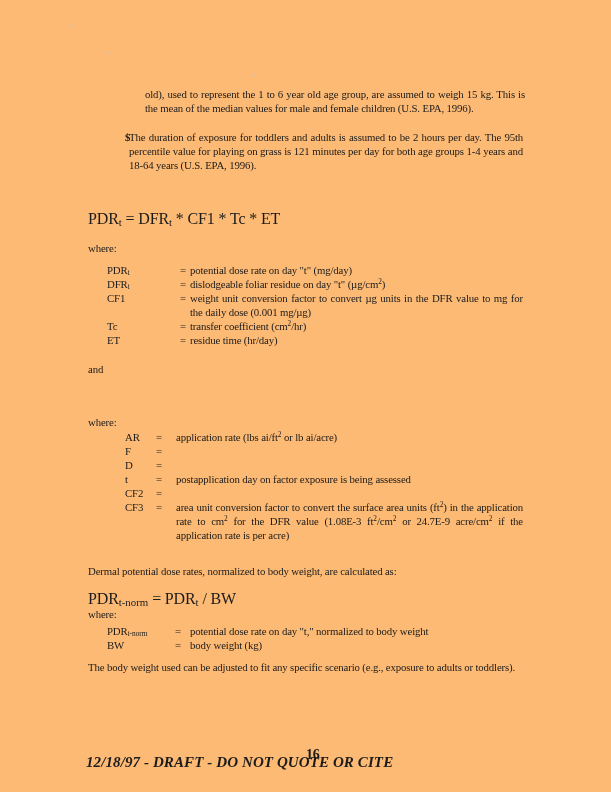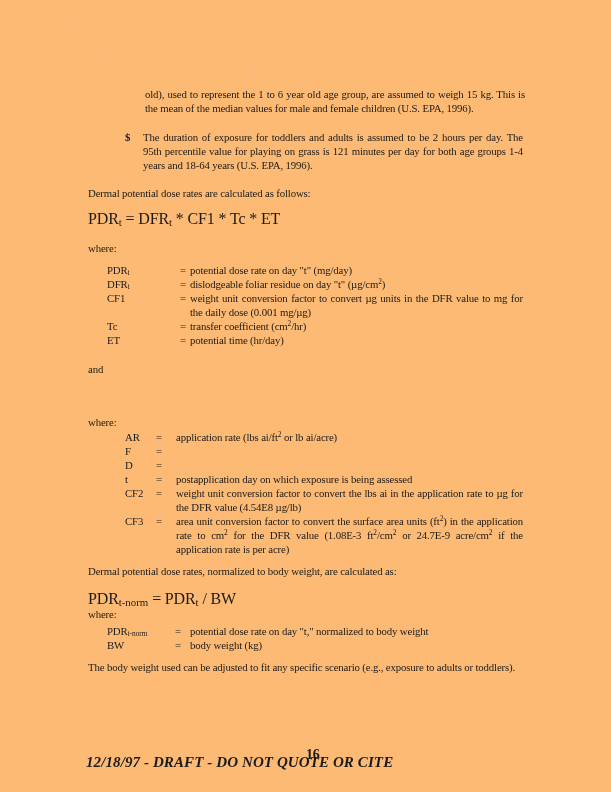--- a/index.html
+++ b/index.html
@@ -15,21 +15,21 @@
   sub, sup { font-size:0.68em; line-height:0; letter-spacing:0; }
   sub { vertical-align:-0.18em; }
   sup { vertical-align:0.5em; }
   .formula { left:88px; width:435px; text-align:left; font-size:16px; }
   .deflist .defrow {
     display:grid; grid-template-columns:var(--t) var(--e) 1fr;
     align-items:baseline;
   }
   .deftext { text-align:justify; }
   .bullet-marker { position:absolute; left:0; top:0; font-weight:bold; }
-  .bullet-body { margin-left:18px; text-align:justify; }
+  .bullet-body { margin-left:4px; text-align:justify; }
   .footer-left { font-style:italic; font-weight:600; font-size:15px; letter-spacing:0.1px; white-space:nowrap; }
   .page-number { font-size:14px; font-weight:600; }
   .speck { position:absolute; width:2px; height:2px; background:#c6c6c6; border-radius:50%; }
   .s1 { left:70px;  top:25px; }
   .s2 { left:107px; top:52px; }
   .s3 { left:253px; top:74px; }
 </style>
 </head>
 <body>
 
@@ -39,21 +39,20 @@
   <i class="speck s2"></i>
   <i class="speck s3"></i>
 
   <p class="blk justify" style="top:87px;left:145px;width:380px">old), used to represent the 1 to 6 year old age group, are assumed to weigh 15 kg. This is the mean of the median values for male and female children (U.S. EPA, 1996).</p>
 
   <div class="blk" style="top:130px;left:125px;width:398px">
     <span class="bullet-marker">$</span>
     <div class="bullet-body">The duration of exposure for toddlers and adults is assumed to be 2 hours per day. The 95th percentile value for playing on grass is 121 minutes per day for both age groups 1-4 years and 18-64 years (U.S. EPA, 1996).</div>
   </div>
 
-  <p class="blk" style="top:186px;left:88px;width:435px">Dermal potential dose rates are calculated as follows:</p>
 
   <div class="blk formula" style="top:212px">PDR<sub>t</sub> = DFR<sub>t</sub> * CF1 * Tc * ET</div>
 
   <p class="blk" style="top:241px;left:88px">where:</p>
 
   <div class="blk deflist" style="top:263px;left:107px;width:416px;--t:73px;--e:10px">
     <div class="defrow">
       <span class="term">PDR<sub>t</sub></span>
       <span class="eq">=</span>
       <span class="deftext">potential dose rate on day "t" (mg/day)</span>
@@ -69,21 +68,21 @@
       <span class="deftext">weight unit conversion factor to convert µg units in the DFR value to mg for the daily dose (0.001 mg/µg)</span>
     </div>
     <div class="defrow">
       <span class="term">Tc</span>
       <span class="eq">=</span>
       <span class="deftext">transfer coefficient (cm<sup>2</sup>/hr)</span>
     </div>
     <div class="defrow">
       <span class="term">ET</span>
       <span class="eq">=</span>
-      <span class="deftext">potential time (hr/day)</span>
+      <span class="deftext">residue time (hr/day)</span>
     </div>
   </div>
 
   <p class="blk" style="top:362px;left:88px">and</p>
 
 
   <p class="blk" style="top:415px;left:88px">where:</p>
 
   <div class="blk deflist" style="top:430px;left:125px;width:398px;--t:31px;--e:20px">
     <div class="defrow">
@@ -95,26 +94,25 @@
       <span class="term">F</span>
       <span class="eq">=</span>
     </div>
     <div class="defrow">
       <span class="term">D</span>
       <span class="eq">=</span>
     </div>
     <div class="defrow">
       <span class="term">t</span>
       <span class="eq">=</span>
-      <span class="deftext">postapplication day on which exposure is being assessed</span>
+      <span class="deftext">postapplication day on factor exposure is being assessed</span>
     </div>
     <div class="defrow">
       <span class="term">CF2</span>
       <span class="eq">=</span>
-      <span class="deftext">weight unit conversion factor to convert the lbs ai in the application rate to µg for the DFR value (4.54E8 µg/lb)</span>
     </div>
     <div class="defrow">
       <span class="term">CF3</span>
       <span class="eq">=</span>
       <span class="deftext">area unit conversion factor to convert the surface area units (ft<sup>2</sup>) in the application rate to cm<sup>2</sup> for the DFR value (1.08E-3 ft<sup>2</sup>/cm<sup>2</sup> or 24.7E-9 acre/cm<sup>2</sup> if the application rate is per acre)</span>
     </div>
   </div>
 
   <p class="blk" style="top:564px;left:88px;width:435px">Dermal potential dose rates, normalized to body weight, are calculated as:</p>
 

